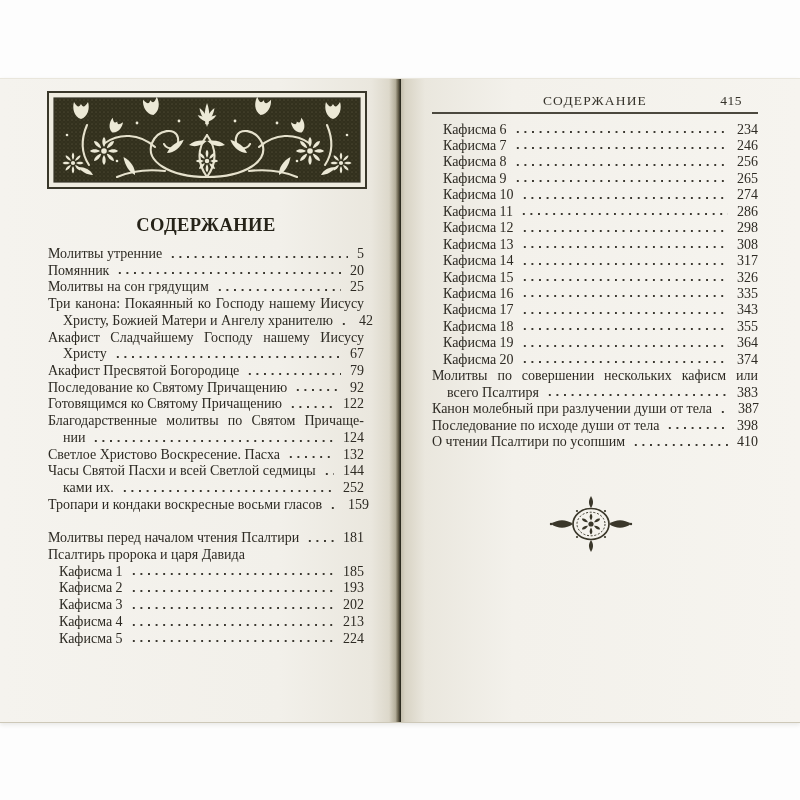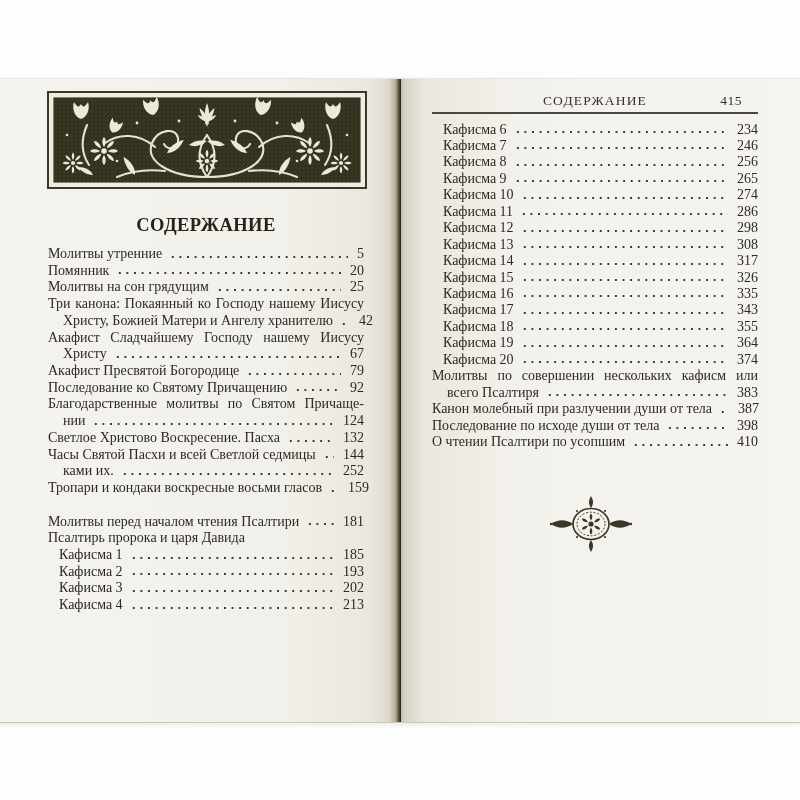--- a/index.html
+++ b/index.html
@@ -166,20 +166,27 @@
             </div>
           </div>
           <div class="entry">
             <div class="line last">
               <span class="txt">Последование ко Святому Причащению</span>
               <span class="leader"></span>
               <span class="pg">92</span>
             </div>
           </div>
           <div class="entry">
+            <div class="line last">
+              <span class="txt">Готовящимся ко Святому Причащению</span>
+              <span class="leader"></span>
+              <span class="pg">122</span>
+            </div>
+          </div>
+          <div class="entry">
             <div class="line wrapfirst">Благодарственные молитвы по Святом Причаще-</div>
             <div class="line last cont">
               <span class="txt">нии</span>
               <span class="leader"></span>
               <span class="pg">124</span>
             </div>
           </div>
           <div class="entry">
             <div class="line last">
               <span class="txt">Светлое Христово Воскресение. Пасха</span>
@@ -240,20 +247,27 @@
               <span class="txt">Кафисма 3</span>
               <span class="leader"></span>
               <span class="pg">202</span>
             </div>
           </div>
           <div class="entry ind">
             <div class="line last">
               <span class="txt">Кафисма 4</span>
               <span class="leader"></span>
               <span class="pg">213</span>
+            </div>
+          </div>
+          <div class="entry ind">
+            <div class="line last">
+              <span class="txt">Кафисма 5</span>
+              <span class="leader"></span>
+              <span class="pg">224</span>
             </div>
           </div>
         </div>
     </div>
 
     <div class="gutter"></div>
 
     <div class="page right">
       <div class="runhead">
         <span class="rh-title">СОДЕРЖАНИЕ</span>

